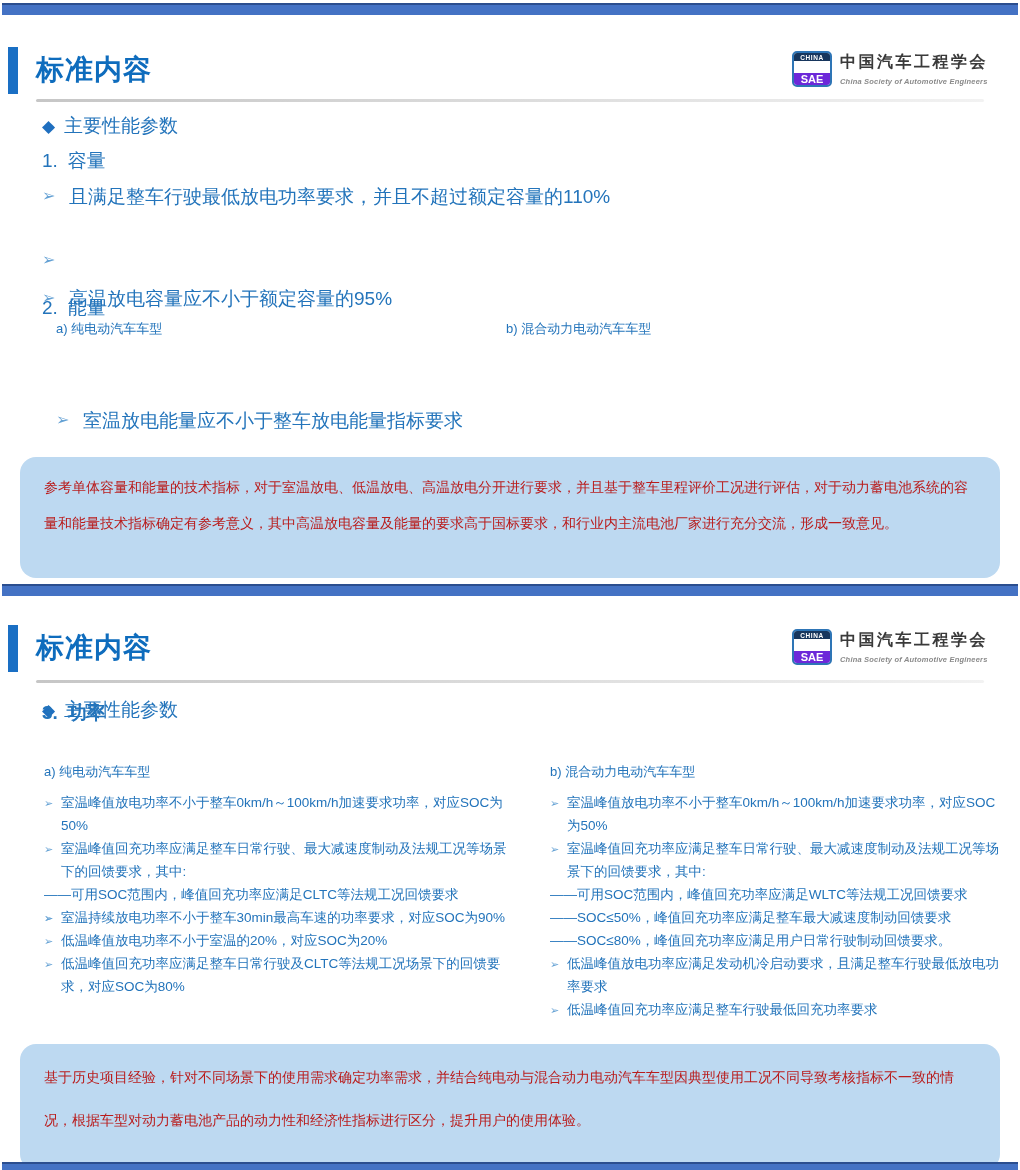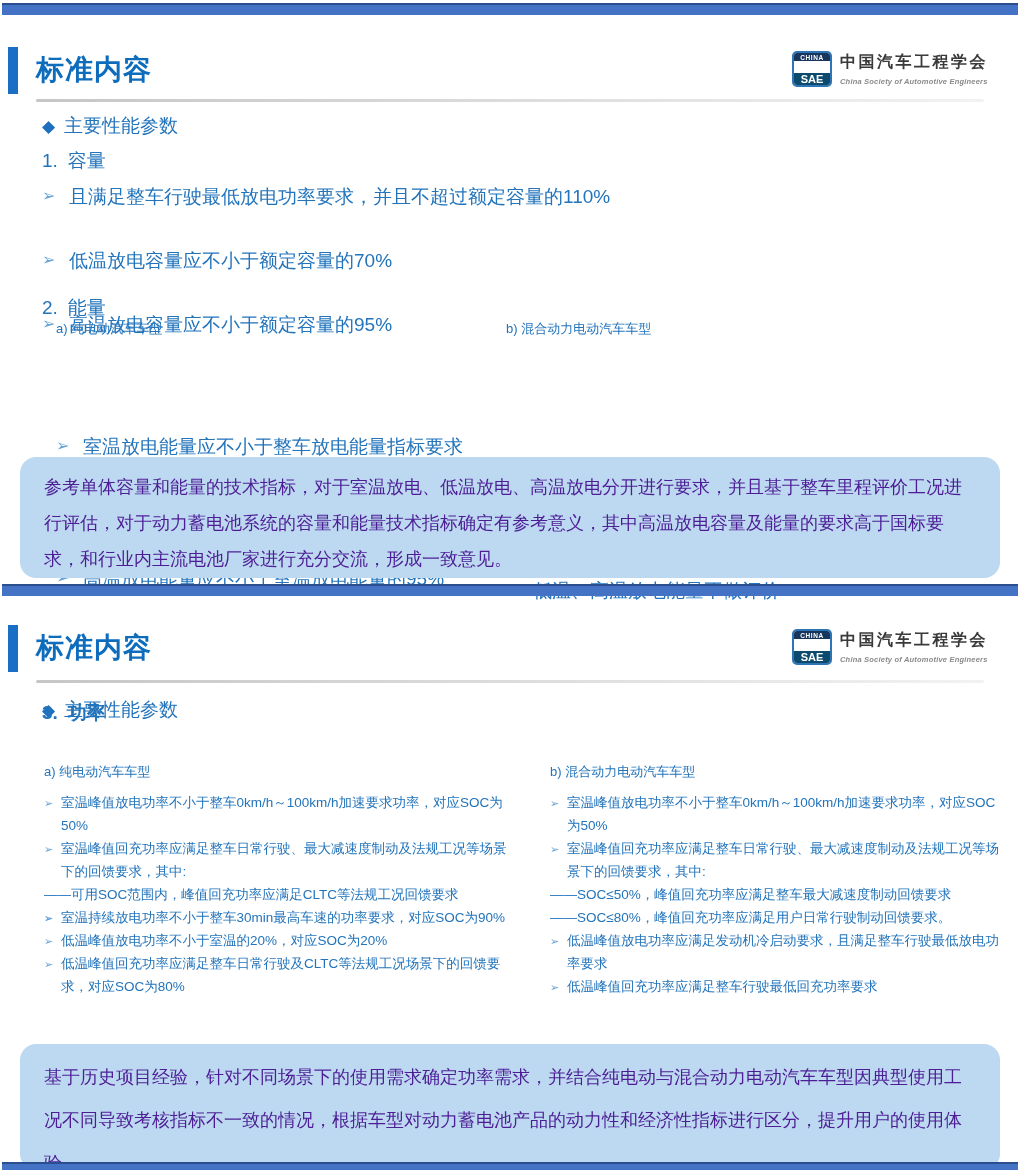--- a/index.html
+++ b/index.html
@@ -17,21 +17,21 @@
   
   .header { position:absolute; left:8px; right:30px; height:52px; }
   .accent  { position:absolute; left:0; top:2px; width:10px; height:47px; background:#1a6fc4; }
   .title   { position:absolute; left:28px; top:6px; font-size:28px; font-weight:bold;
              color:#0e6cbd; letter-spacing:1px; }
   .logo { position:absolute; right:2px; top:6px; display:flex; align-items:center; gap:8px; }
   .badge { width:40px; height:36px; border:2px solid #2e75b6; border-radius:5px;
            background:#ffffff; display:flex; flex-direction:column; overflow:hidden; box-sizing:border-box; }
   .badge-top { height:13px; background:#17365d; color:#ffffff; font-size:6.5px; font-weight:bold;
                display:flex; align-items:center; justify-content:center; letter-spacing:.6px; }
-  .badge-bot { flex:1; background:#0c4a6e; color:#ffffff; font-size:11px; font-weight:bold;
+  .badge-bot { flex:1; background:#6d28d9; color:#ffffff; font-size:11px; font-weight:bold;
                display:flex; align-items:center; justify-content:center; margin-top:12px; }
   .orgtext { display:flex; flex-direction:column; }
   .org-cn { font-size:16px; font-weight:bold; color:#3a3a3a; letter-spacing:2.5px; }
   .org-en { font-size:7.5px; font-style:italic; font-weight:bold; color:#8a8a8a; margin-top:4px; letter-spacing:.2px; }
 
   .divider { position:absolute; left:36px; right:36px; height:3px; border-radius:2px;
              background:linear-gradient(to right,#c6c6c6,#f2f2f2); }
   #divider1 { top:99px; }
   #divider2 { top:680px; }
 
@@ -47,21 +47,21 @@
   .colhead { font-size:13px; font-weight:500; }
 
   
   .scol { position:absolute; }
   .sline { font-size:13.5px; line-height:23px; color:#2374bb; position:relative; }
   .sline.b { padding-left:17px; }
   .sline .mk { font-size:11px; top:1px; }
 
   
   .summary { position:absolute; left:20px; right:20px; background:#bdd9f1; border-radius:16px;
-             color:#4c1d95; font-size:18px; padding:12px 24px; box-sizing:border-box; }
+             color:#b91c1c; font-size:14px; padding:12px 24px; box-sizing:border-box; }
   #box1 { top:457px; height:121px; line-height:36px; }
   #box2 { top:1044px; height:126px; line-height:43px; }
 </style>
 </head>
 <body>
 
 <div class="page">
 
   <div class="hbar" id="bar-top"></div>
 
@@ -86,21 +86,21 @@
   </div>
 
   <div class="row item" style="top:148px;">
     <span class="no">1.</span><span>容量</span>
   </div>
 
   <div class="row brow" style="top:184px; right:30px;">
     <span class="mk">➢</span><span>且满足整车行驶最低放电功率要求，并且不超过额定容量的110%</span>
   </div>
   <div class="row brow" style="top:222px; right:30px;">
-    <span class="mk">➢</span><span>低温放电容量应不小于额定容量的70%</span>
+    <span class="mk">➢</span>
   </div>
   <div class="row brow" style="top:260px; right:30px;">
     <span class="mk">➢</span><span>高温放电容量应不小于额定容量的95%</span>
   </div>
 
   <div class="row item" style="top:295px;">
     <span class="no">2.</span><span>能量</span>
   </div>
 
   <div class="row colhead" style="top:320px; left:56px;">a) 纯电动汽车车型</div>
@@ -159,20 +159,21 @@
     <div class="sline">——可用SOC范围内，峰值回充功率应满足CLTC等法规工况回馈要求</div>
     <div class="sline b"><span class="mk">➢</span></div>
     <div class="sline b"><span class="mk">➢</span><span>室温持续放电功率不小于整车30min最高车速的功率要求，对应SOC为90%</span></div>
     <div class="sline b"><span class="mk">➢</span><span>低温峰值放电功率不小于室温的20%，对应SOC为20%</span></div>
     <div class="sline b"><span class="mk">➢</span><span>低温峰值回充功率应满足整车日常行驶及CLTC等法规工况场景下的回馈要求，对应SOC为80%</span></div>
   </div>
 
   <div class="scol" style="top:791px; left:550px; width:452px;">
     <div class="sline b"><span class="mk">➢</span><span>室温峰值放电功率不小于整车0km/h～100km/h加速要求功率，对应SOC为50%</span></div>
     <div class="sline b"><span class="mk">➢</span><span>室温峰值回充功率应满足整车日常行驶、最大减速度制动及法规工况等场景下的回馈要求，其中:</span></div>
+    <div class="sline">——可用SOC范围内，峰值回充功率应满足WLTC等法规工况回馈要求</div>
     <div class="sline">——SOC≤50%，峰值回充功率应满足整车最大减速度制动回馈要求</div>
     <div class="sline">——SOC≤80%，峰值回充功率应满足用户日常行驶制动回馈要求。</div>
     <div class="sline b"><span class="mk">➢</span><span>低温峰值放电功率应满足发动机冷启动要求，且满足整车行驶最低放电功率要求</span></div>
     <div class="sline b"><span class="mk">➢</span><span>低温峰值回充功率应满足整车行驶最低回充功率要求</span></div>
   </div>
 
   <div class="summary" id="box2">基于历史项目经验，针对不同场景下的使用需求确定功率需求，并结合纯电动与混合动力电动汽车车型因典型使用工况不同导致考核指标不一致的情况，根据车型对动力蓄电池产品的动力性和经济性指标进行区分，提升用户的使用体验。</div>
 
   <div class="hbar" id="bar-bot"></div>
 </div>

